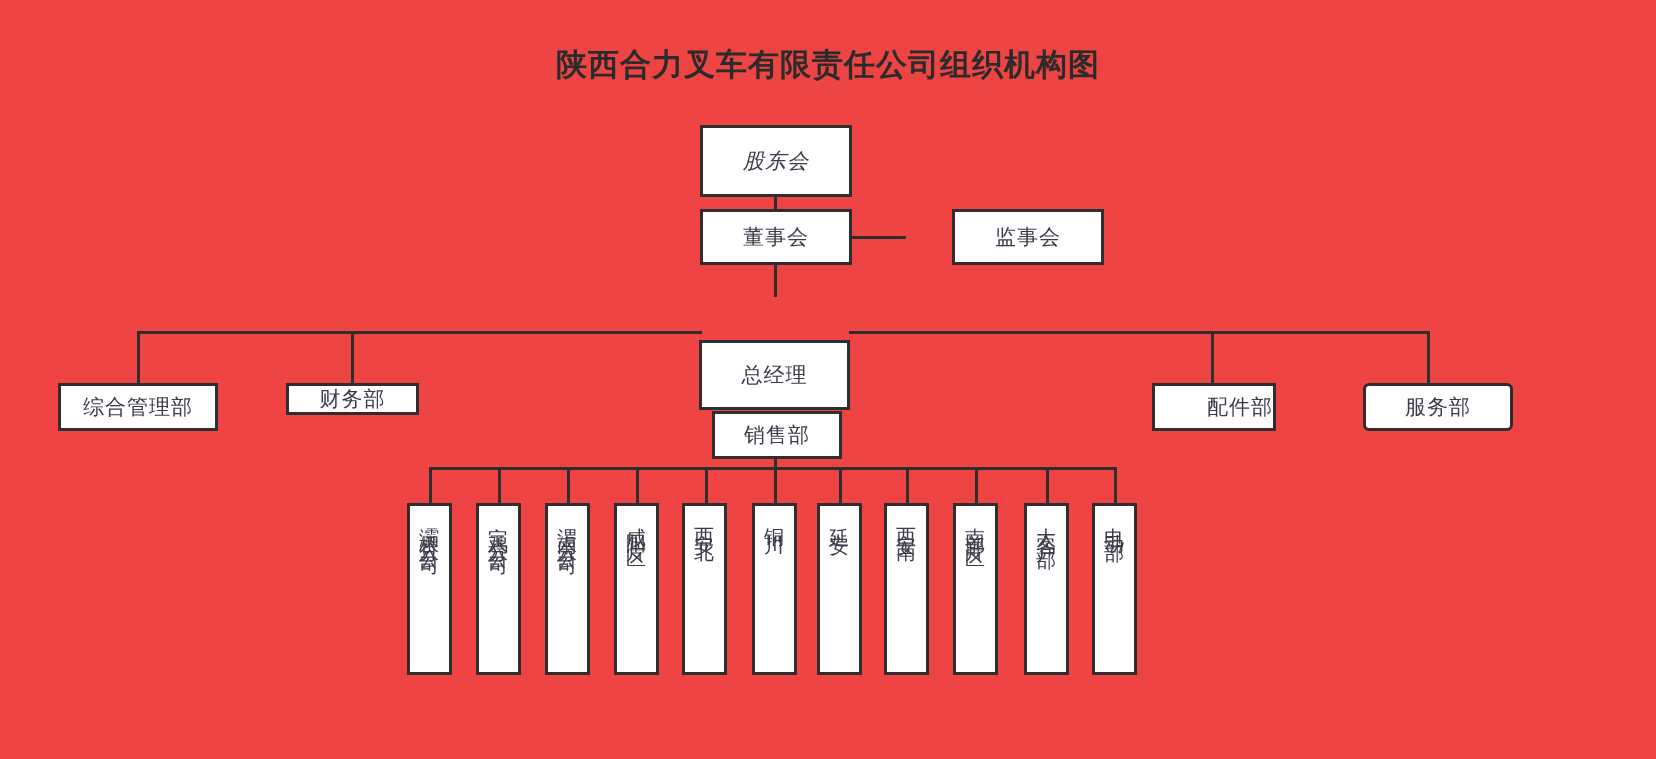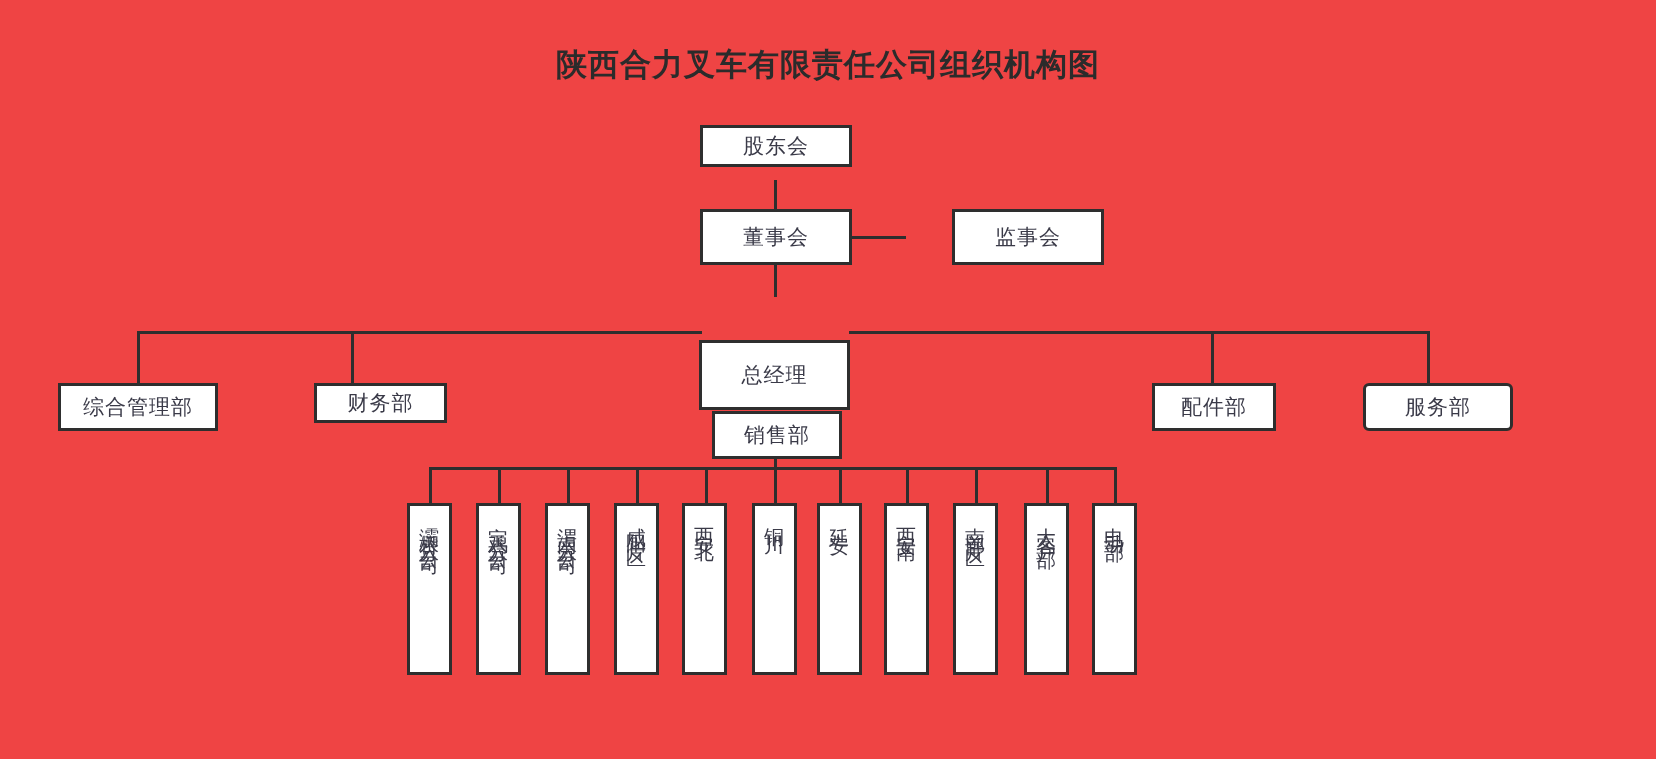--- a/index.html
+++ b/index.html
@@ -97,49 +97,49 @@
   <div class="edge v" style="left:567px; top:467px; height:36px;"></div>
   <div class="edge v" style="left:636px; top:467px; height:36px;"></div>
   <div class="edge v" style="left:705px; top:467px; height:36px;"></div>
   <div class="edge v" style="left:774px; top:467px; height:36px;"></div>
   <div class="edge v" style="left:839px; top:467px; height:36px;"></div>
   <div class="edge v" style="left:906px; top:467px; height:36px;"></div>
   <div class="edge v" style="left:975px; top:467px; height:36px;"></div>
   <div class="edge v" style="left:1046px; top:467px; height:36px;"></div>
   <div class="edge v" style="left:1114px; top:467px; height:36px;"></div>
 
-  <div class="node" style="left:700px; top:125px; width:152px; height:42px;">
+  <div class="node" style="left:700px; top:125px; width:152px; height:72px;font-style:italic;">
     <span class="label">股东会</span>
   </div>
 
   <div class="node" style="left:700px; top:209px; width:152px; height:56px;">
     <span class="label">董事会</span>
   </div>
 
   <div class="node" style="left:904px; top:209px; width:152px; height:56px;margin-left:48px;">
     <span class="label">监事会</span>
   </div>
 
   <div class="node" style="left:699px; top:296px; width:151px; height:70px;margin-top:44px;">
     <span class="label">总经理</span>
   </div>
 
   <div class="node" style="left:58px; top:383px; width:160px; height:48px;">
     <span class="label">综合管理部</span>
   </div>
 
-  <div class="node" style="left:286px; top:383px; width:133px; height:40px;margin-left:28px;">
+  <div class="node" style="left:286px; top:383px; width:133px; height:32px;">
     <span class="label">财务部</span>
   </div>
 
   <div class="node" style="left:712px; top:383px; width:130px; height:48px;margin-top:28px;">
     <span class="label">销售部</span>
   </div>
 
-  <div class="node" style="left:1152px; top:383px; width:124px; height:48px;">
+  <div class="node" style="left:1152px; top:383px; width:124px; height:48px;justify-content:flex-end;">
     <span class="label">配件部</span>
   </div>
 
   <div class="node" style="left:1363px; top:383px; width:150px; height:48px;border-radius:6px;">
     <span class="label">服务部</span>
   </div>
 
   <div class="node vertical" style="left:407px; top:503px; width:45px; height:172px;">
     <span class="label">灞桥分公司</span>
   </div>

